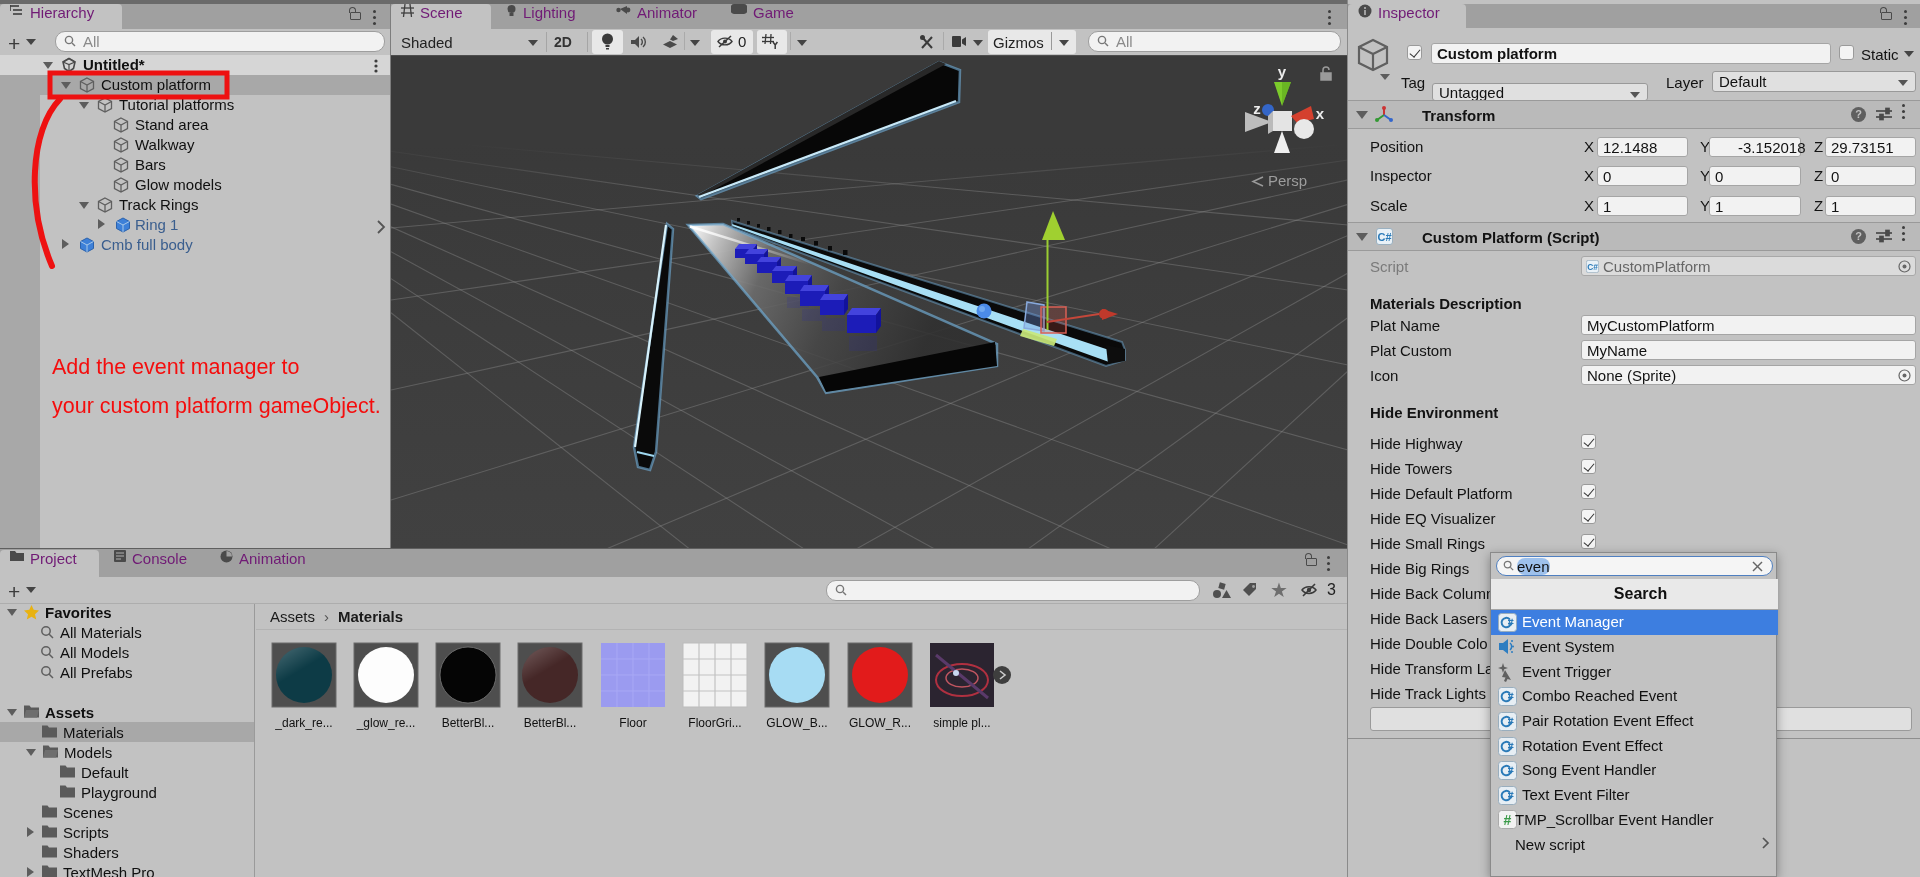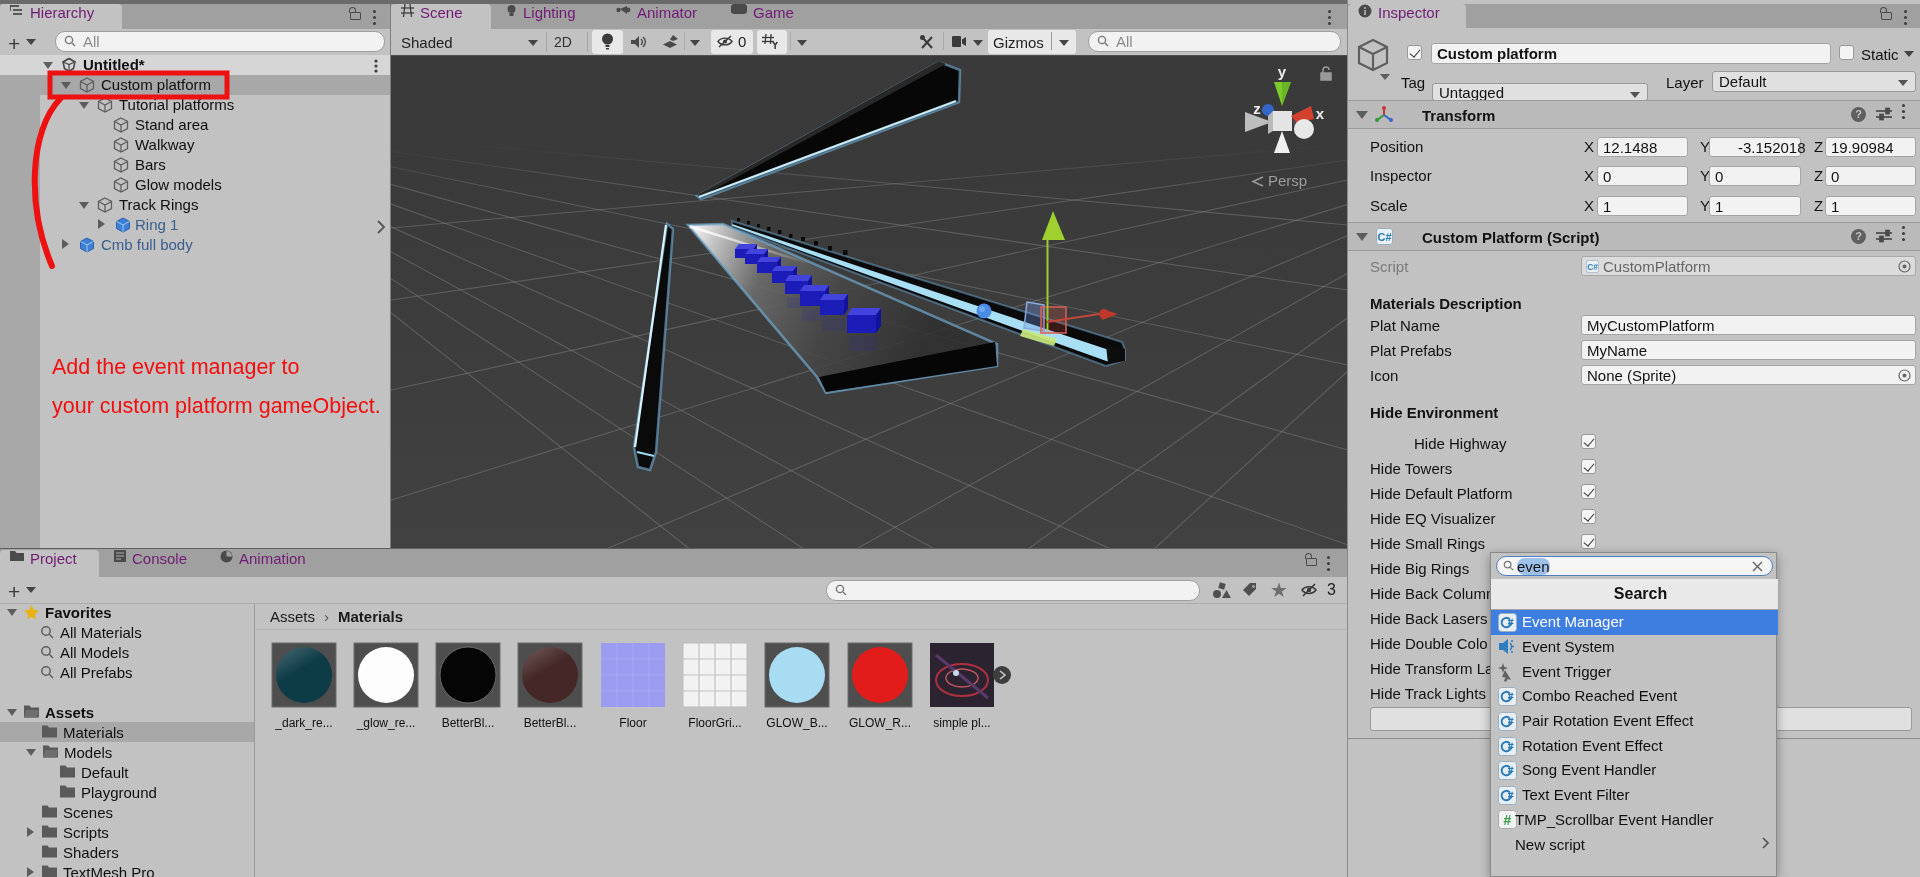--- a/index.html
+++ b/index.html
@@ -154,21 +154,21 @@
         <path d="M3 0 h10 a3.5 4.5 0 0 1 0 10 h-10 a3.5 4.5 0 0 1 0-10z" fill="#4a4a4a"></path>
       </svg>
     <span>Game</span>
   </div>
   <div class="kebab" style="left:937px;top:6px;"></div>
 
   <div class="abs" style="left:0;top:25px;width:100%;height:27px;background:#C2C2C2;border-bottom:1px solid #4e4e4e;" id="scenetools">
     <div class="abs" style="left:10px;top:5px;font-size:15px;color:#222;">Shaded</div>
     <div class="abs" style="left:137px;top:11px;border-left:5px solid transparent;border-right:5px solid transparent;border-top:6px solid #444;"></div>
     <div class="abs" style="left:155px;top:3px;width:1px;height:20px;background:#a5a5a5;"></div>
-    <div class="abs" style="left:163px;top:5px;font-size:14px;font-weight:normal;color:#333;">2D</div>
+    <div class="abs" style="left:163px;top:5px;font-size:14px;font-weight:bold;color:#333;">2D</div>
     <div class="abs" style="left:196px;top:3px;width:1px;height:20px;background:#a5a5a5;"></div>
     <div class="abs" style="left:201px;top:1px;width:31px;height:24px;background:#E8E8E8;border-radius:3px;"></div>
     <svg class="abs" style="left:210px;top:4px;" width="13" height="17" viewBox="0 0 13 17">
         <circle cx="6.5" cy="6" r="5.5" fill="#3a3a3a"></circle>
         <rect x="4.5" y="12" width="4" height="2" fill="#3a3a3a"></rect>
         <rect x="5" y="15" width="3" height="1.5" fill="#3a3a3a"></rect>
       </svg>
     <svg class="abs" style="left:240px;top:6px;" width="16" height="14" viewBox="0 0 16 14">
         <g fill="#4a4a4a">
           <polygon points="0,5 4,5 8,1 8,13 4,9 0,9"></polygon>
@@ -637,21 +637,21 @@
           <rect x="4" y="7.5" width="3" height="5" fill="#4a4a4a"></rect>
         </g>
       </svg>
     <div class="kebab" style="left:554px;top:104px;"></div>
     <div class="lbl" style="left:22px;top:138px;">Position</div>
     <div class="lbl" style="left:236px;top:138px;">X</div>
       <div class="field" style="left:249px;top:137px;width:91px;height:20px;">12.1488</div>
     <div class="lbl" style="left:352px;top:138px;">Y</div>
       <div class="field" style="left:361px;top:137px;width:92px;height:20px;padding-left:28px;">-3.152018</div>
     <div class="lbl" style="left:466px;top:138px;">Z</div>
-      <div class="field" style="left:477px;top:137px;width:91px;height:20px;">19.90984</div>
+      <div class="field" style="left:477px;top:137px;width:91px;height:20px;">29.73151</div>
     <div class="lbl" style="left:22px;top:167px;">Inspector</div>
     <div class="lbl" style="left:236px;top:167px;">X</div>
       <div class="field" style="left:249px;top:166px;width:91px;height:20px;">0</div>
     <div class="lbl" style="left:352px;top:167px;">Y</div>
       <div class="field" style="left:361px;top:166px;width:92px;height:20px;">0</div>
     <div class="lbl" style="left:466px;top:167px;">Z</div>
       <div class="field" style="left:477px;top:166px;width:91px;height:20px;">0</div>
     <div class="lbl" style="left:22px;top:197px;">Scale</div>
     <div class="lbl" style="left:236px;top:197px;">X</div>
       <div class="field" style="left:249px;top:196px;width:91px;height:20px;">1</div>
@@ -687,31 +687,31 @@
         </svg>
       CustomPlatform
       <svg width="13" height="13" viewBox="0 0 13 13" style="position:absolute;right:4px;">
           <circle cx="6.5" cy="6.5" r="5.5" fill="none" stroke="#666" stroke-width="1.2"></circle>
           <circle cx="6.5" cy="6.5" r="2" fill="#666"></circle>
         </svg>
     </div>
     <div class="lbl b" style="left:22px;top:295px;">Materials Description</div>
     <div class="lbl" style="left:22px;top:317px;">Plat Name</div>
     <div class="field" style="left:233px;top:315px;width:335px;height:20px;">MyCustomPlatform</div>
-    <div class="lbl" style="left:22px;top:342px;">Plat Prefabs</div>
+    <div class="lbl" style="left:22px;top:342px;">Plat Custom</div>
     <div class="field" style="left:233px;top:340px;width:335px;height:20px;">MyName</div>
     <div class="lbl" style="left:22px;top:367px;">Icon</div>
     <div class="field" style="left:233px;top:365px;width:335px;height:20px;">None (Sprite)
       <svg width="13" height="13" viewBox="0 0 13 13" style="position:absolute;right:4px;">
           <circle cx="6.5" cy="6.5" r="5.5" fill="none" stroke="#666" stroke-width="1.2"></circle>
           <circle cx="6.5" cy="6.5" r="2" fill="#666"></circle>
         </svg>
     </div>
     <div class="lbl b" style="left:22px;top:404px;">Hide Environment</div>
-    <div class="lbl" style="left:22px;top:435px;margin-left:44px;">Hide Highway</div>
+    <div class="lbl" style="left:22px;top:435px;">Hide Highway</div>
       <div class="cb on" style="left:233px;top:434px;"></div>
     <div class="lbl" style="left:22px;top:460px;">Hide Towers</div>
       <div class="cb on" style="left:233px;top:459px;"></div>
     <div class="lbl" style="left:22px;top:485px;">Hide Default Platform</div>
       <div class="cb on" style="left:233px;top:484px;"></div>
     <div class="lbl" style="left:22px;top:510px;">Hide EQ Visualizer</div>
       <div class="cb on" style="left:233px;top:509px;"></div>
     <div class="lbl" style="left:22px;top:535px;">Hide Small Rings</div>
       <div class="cb on" style="left:233px;top:534px;"></div>
     <div class="lbl" style="left:22px;top:560px;">Hide Big Rings</div>

